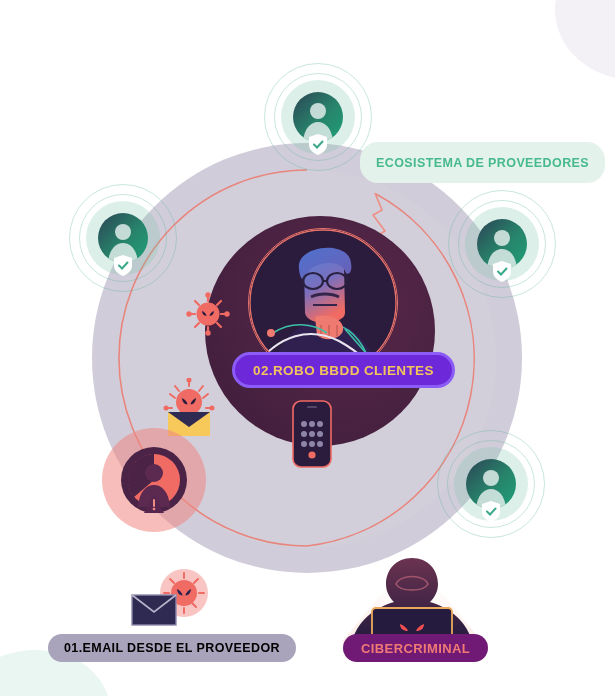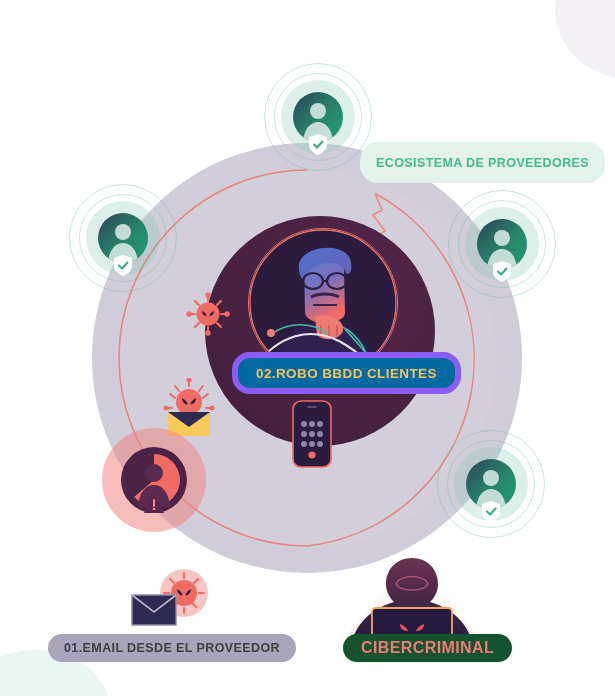--- a/index.html
+++ b/index.html
@@ -86,30 +86,30 @@
     letter-spacing:.4px;
     white-space:nowrap;
     user-select:none;
   }
   .pill-eco{
     left:360px;top:142px;height:41px;padding:0 16px;
     background:#e3f3ec;color:#46b98e;font-size:12.5px;
   }
   .pill-core{
     left:232px;top:352px;height:30px;padding:0 18px;
-    background:#0369a1;color:#f3c35c;font-size:13.5px;
-    border:6px solid #8b5cf6;
+    background:#6d28d9;color:#f3c35c;font-size:13.5px;
+    border:3px solid #8b5cf6;
   }
   .pill-email{
     left:48px;top:634px;height:28px;padding:0 16px;
-    background:#a9a3bb;color:#404040;font-size:12.5px;
+    background:#a9a3bb;color:#000000;font-size:12.5px;
   }
   .pill-crim{
     left:343px;top:634px;height:28px;padding:0 18px;
-    background:#14532d;color:#f07a75;font-size:16px;
+    background:#701a75;color:#f07a75;font-size:13px;
   }
 
   
   .wisp-bl{
     left:-40px;top:650px;width:150px;height:120px;border-radius:50%;
     background:#e9f6f1;
   }
   .wisp-tr{
     left:555px;top:-60px;width:160px;height:140px;border-radius:50%;
     background:#f4f1f6;

